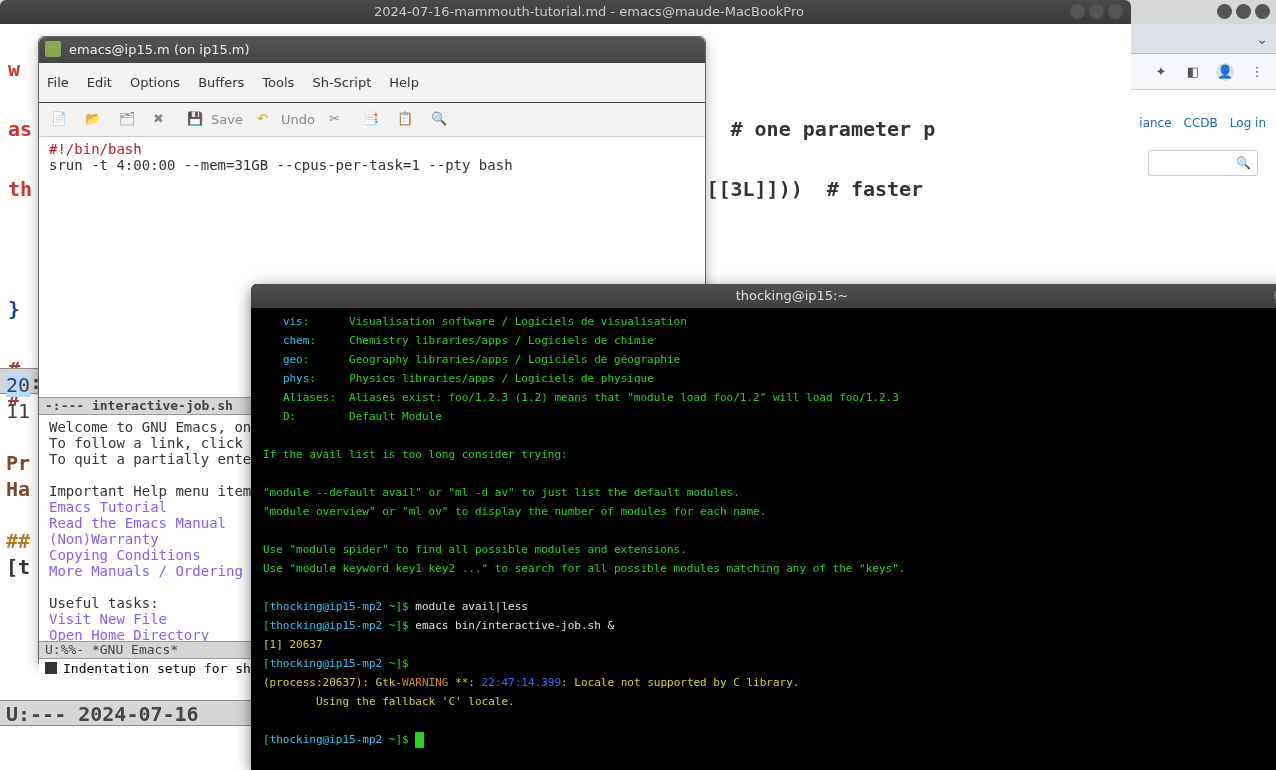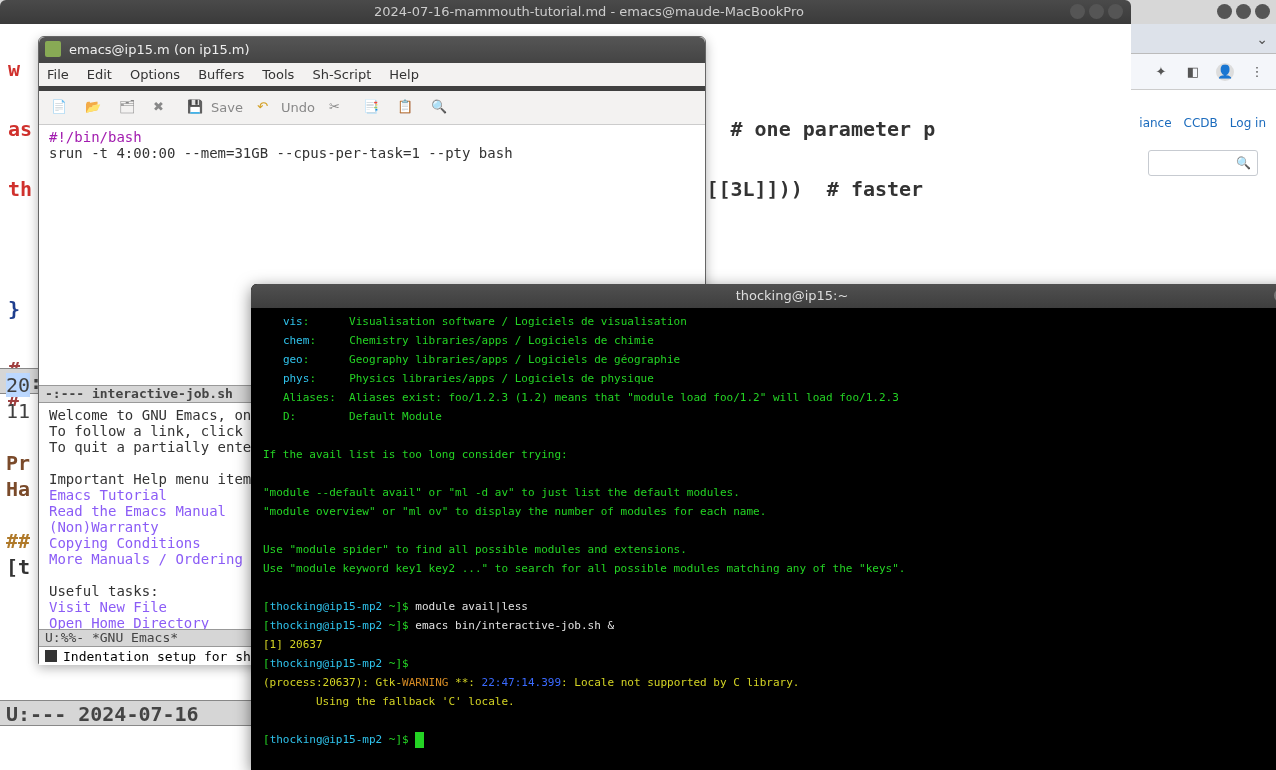--- a/index.html
+++ b/index.html
@@ -45,35 +45,35 @@
     background:#fff; border:1px solid #666; border-radius:6px 6px 0 0;
     box-shadow:0 4px 12px rgba(0,0,0,.3);
   }
   .e2-title {
     height:26px; background:linear-gradient(#555,#444); color:#eee;
     border-radius:6px 6px 0 0; line-height:26px; padding-left:30px; font-size:13px;
     display:flex; align-items:center;
   }
   .e2-ticon{position:absolute;left:6px;top:4px;width:16px;height:16px;background:#8a5;border-radius:2px;}
   .e2-menu {
-    height:28px; background:#f3f2f1; border-bottom:5px solid #404040;
+    height:40px; background:#f3f2f1; border-bottom:1px solid #404040;
     display:flex; align-items:center; gap:18px; padding:0 8px; font-size:13px; color:#333;
   }
   .e2-tool {
     height:34px; background:#f3f2f1; border-bottom:1px solid #ccc;
     display:flex; align-items:center; gap:14px; padding:0 12px;
   }
   .tbtn{display:flex;align-items:center;gap:4px;color:#888;font-size:13px;}
   .ticon{width:20px;height:18px;display:inline-block;}
   .e2-buf {
     position:relative; height:260px; background:#fff;
     font-family:"DejaVu Sans Mono",monospace; font-size:14px; padding:4px 10px;
     white-space:pre; color:#333;
   }
-  .e2-shebang{color:#a21caf;}
+  .e2-shebang{color:#b91c1c;}
   .e2-modeline {
     height:18px; background:#d6d6d6; font-family:"DejaVu Sans Mono",monospace;
     font-size:13px; padding:0 6px; color:#444; border-top:1px solid #999;border-bottom:1px solid #999;
     display:flex; justify-content:space-between;
   }
   .e2-gnu {
     height:calc(100% - 26px - 26px - 34px - 260px - 18px - 18px - 18px);
     background:#fff; font-family:"DejaVu Sans Mono",monospace; font-size:14px;
     padding:4px 10px; color:#333; overflow:hidden;
   }

